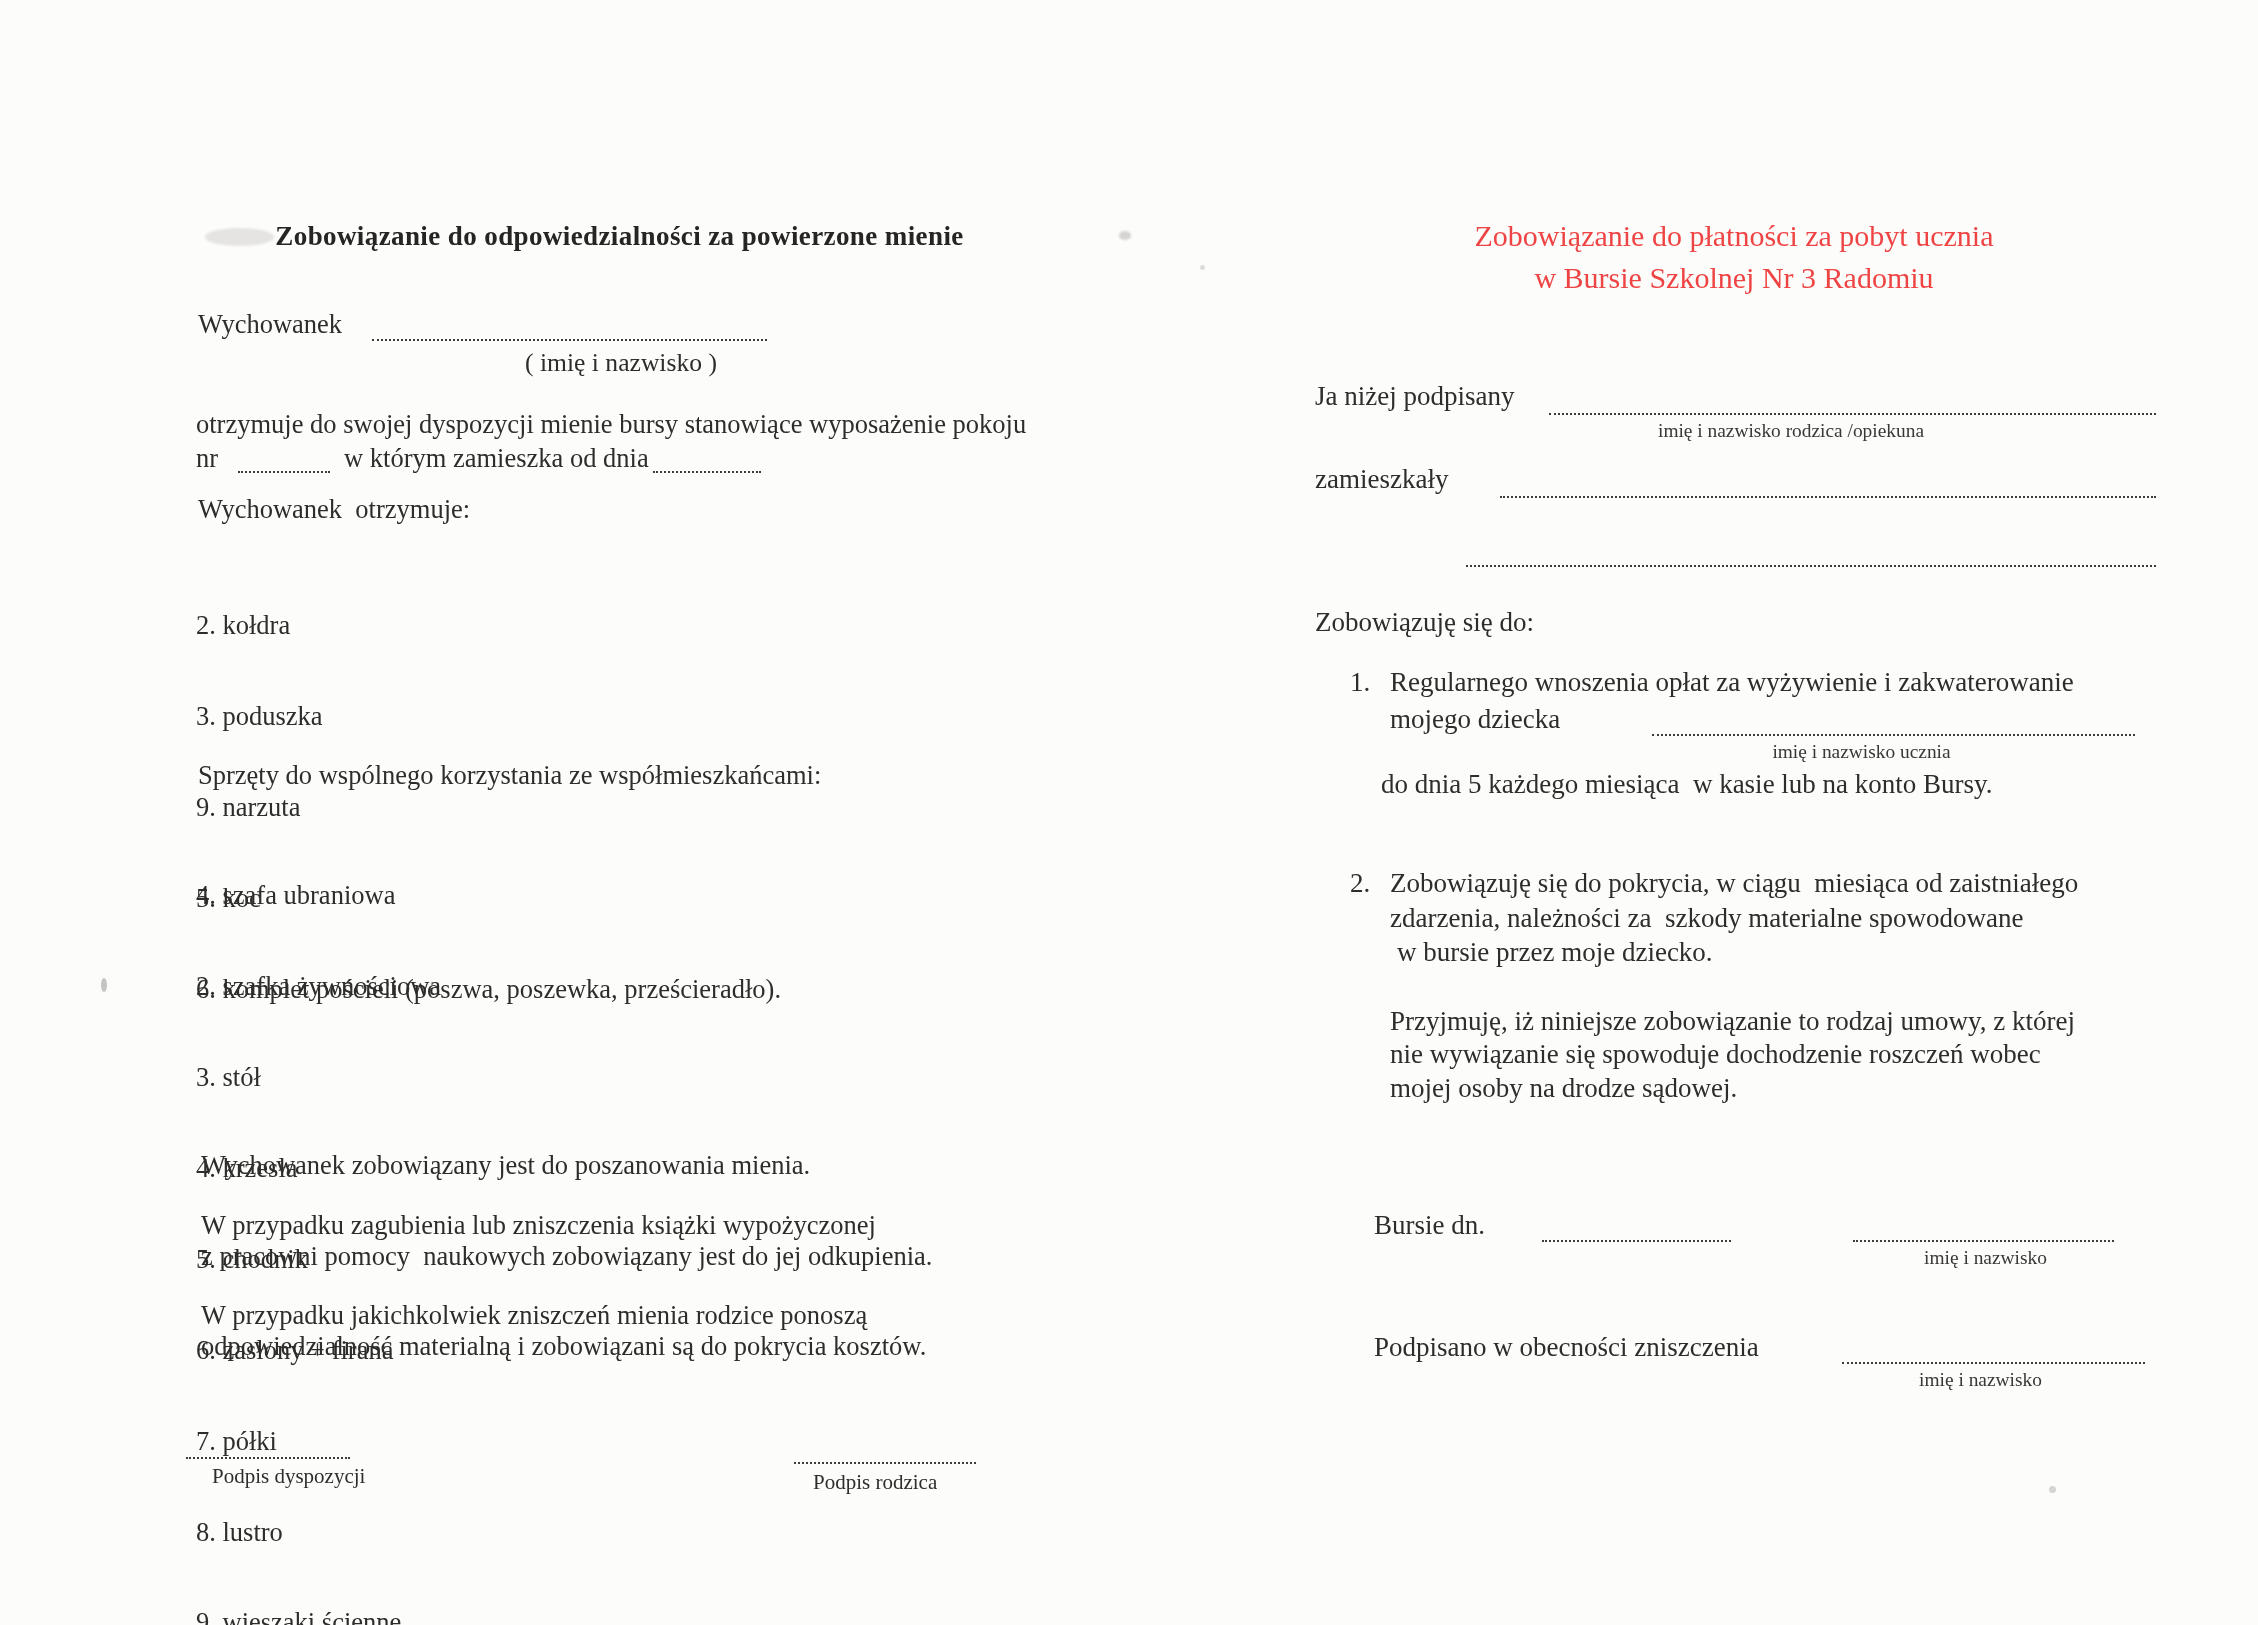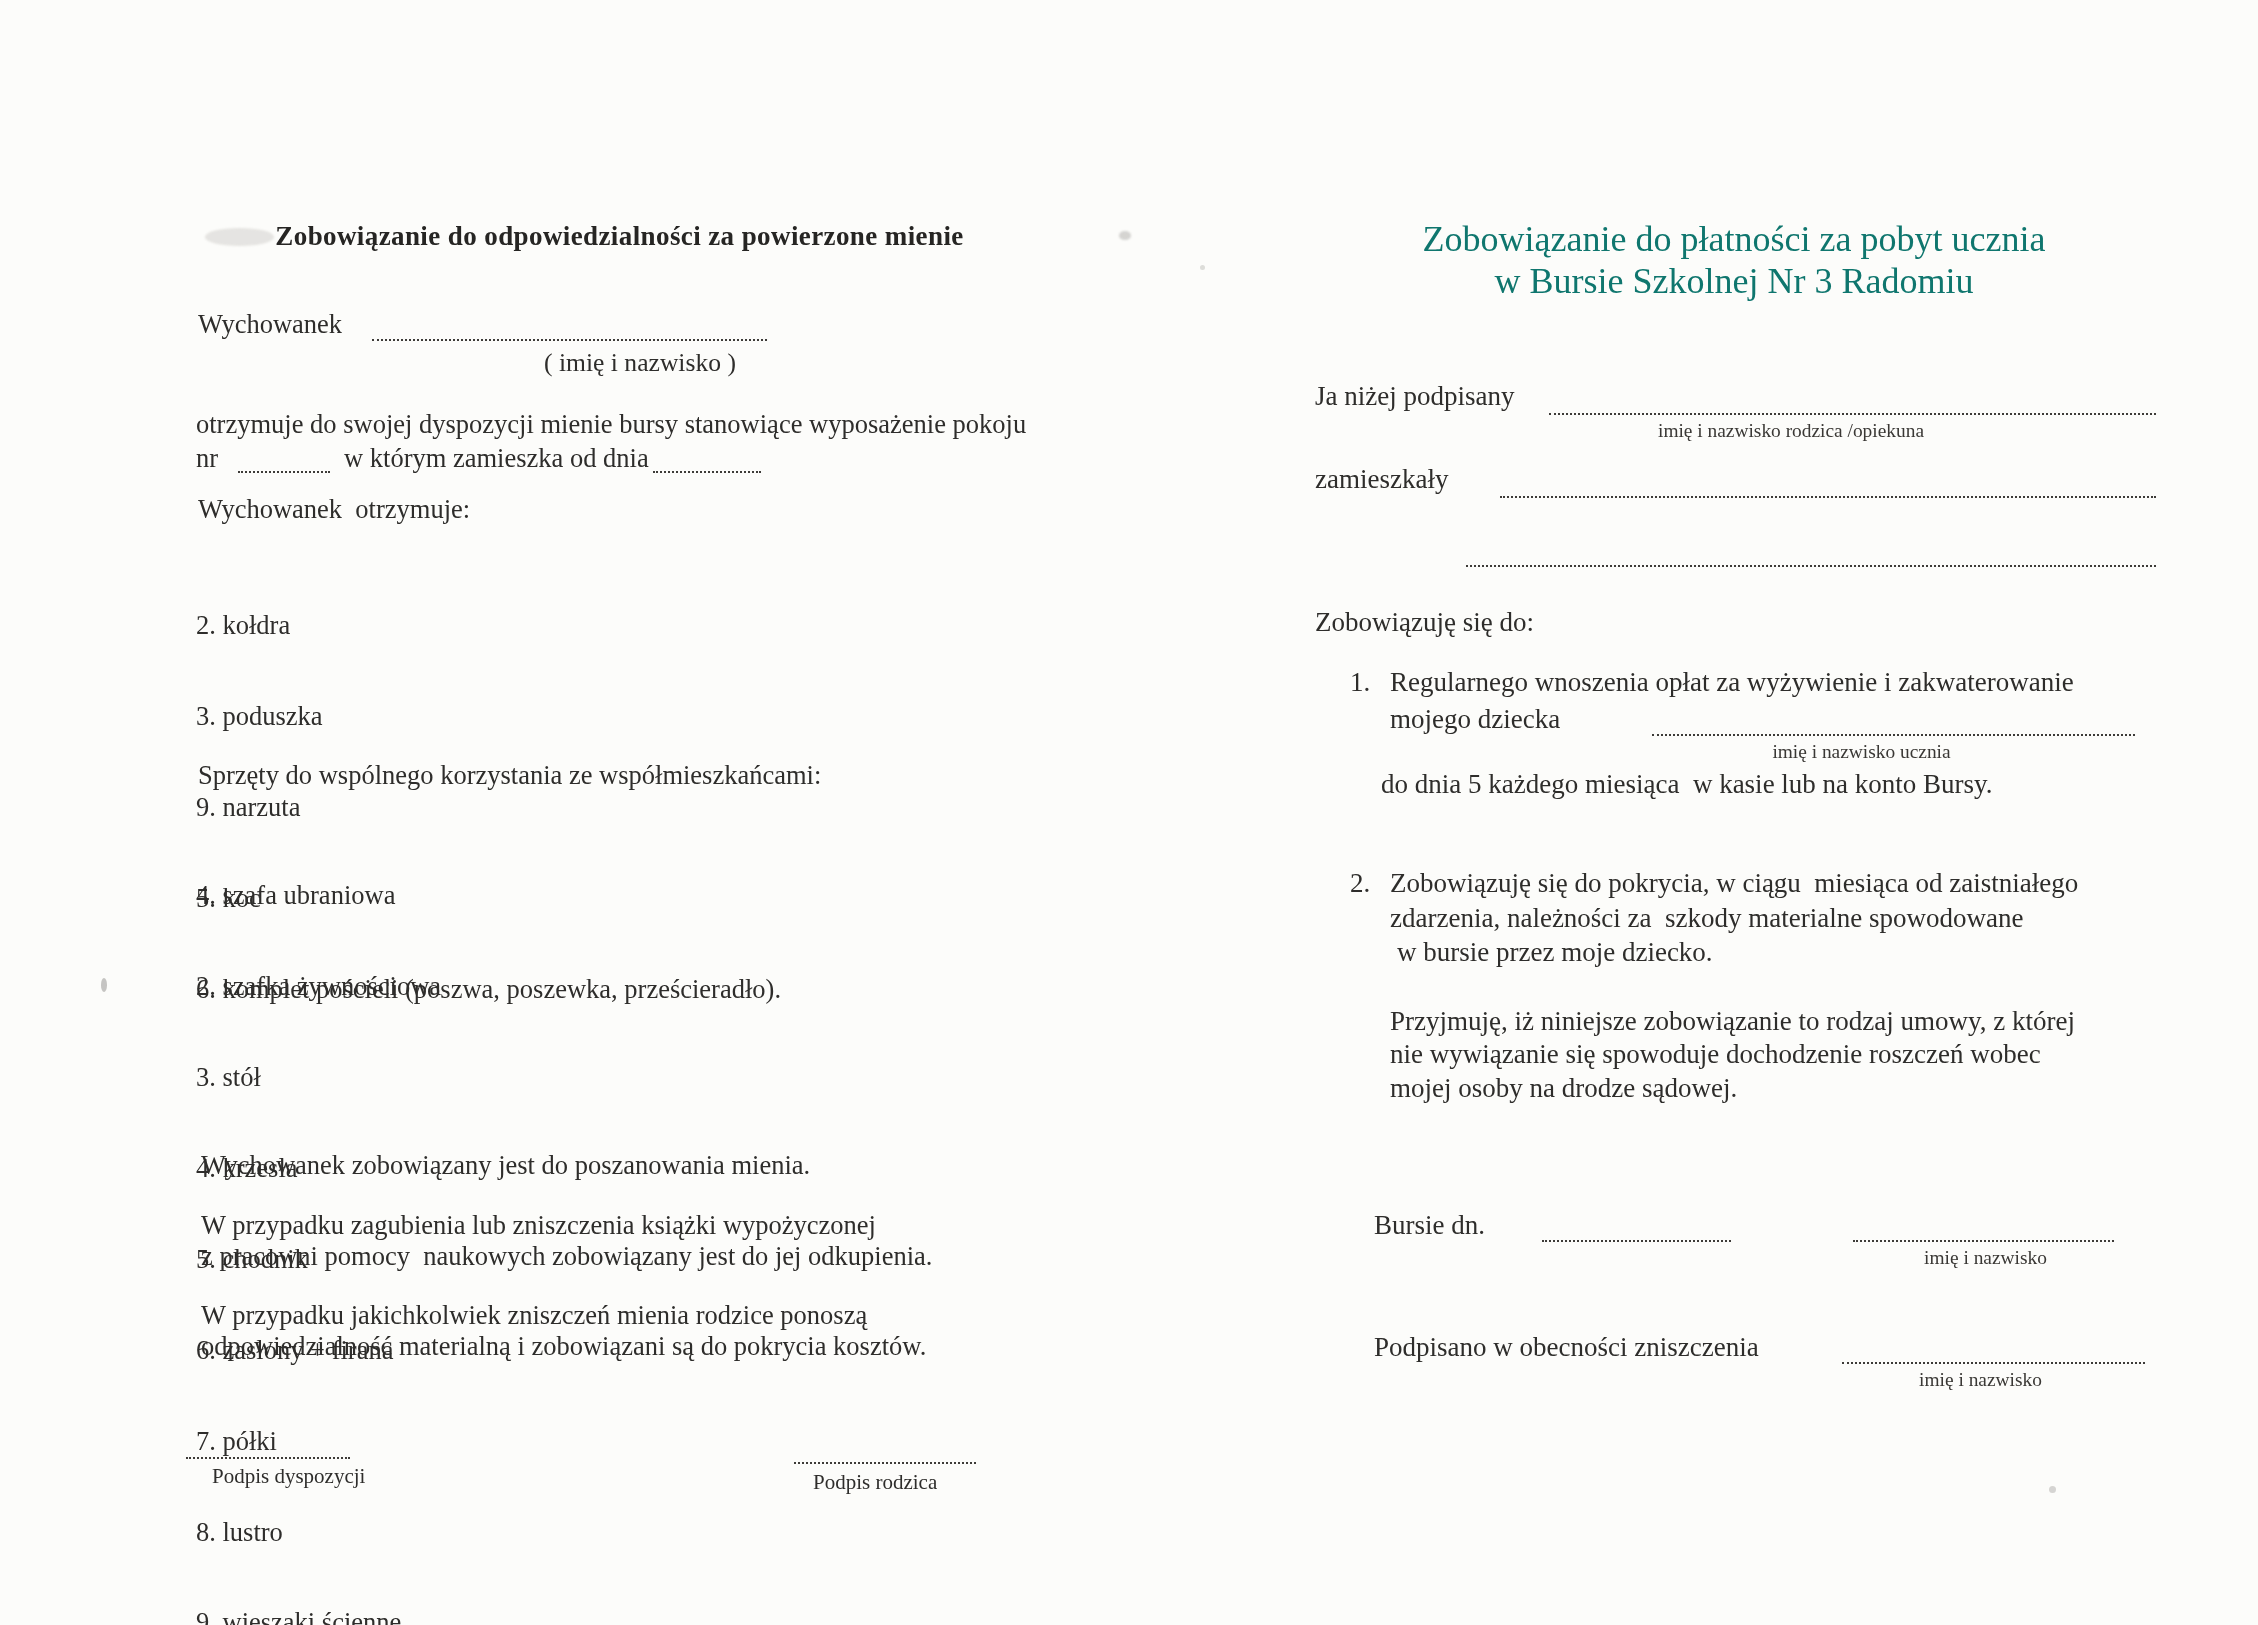--- a/index.html
+++ b/index.html
@@ -8,21 +8,21 @@
     width:2258px;height:1625px;
     background:#fcfcfa;
     font-family:"Liberation Serif","DejaVu Serif",serif;
     color:#2e2d2b;
     overflow:hidden;
   }
   .t{position:absolute;white-space:pre;line-height:1.15;}
   .fs-body-l{font-size:26.5px;}
   .fs-body-r{font-size:27px;}
   .fs-title-l{font-size:27px;font-weight:bold;letter-spacing:0.4px;color:#262523;}
-  .fs-title-r{font-size:36px;color:#0f766e;}
+  .fs-title-r{font-size:30px;color:#ef4444;}
   .fs-hint-l{font-size:25.6px;}
   .fs-hint-r{font-size:19.4px;color:#3a3835;}
   .fs-sig{font-size:21px;}
   .c{text-align:center;}
   .dots{position:absolute;height:0;border-bottom:2.6px dotted #3d3b38;}
   .list .li{line-height:30px;}
   .artifact{position:absolute;border-radius:50%;}
   .a1{left:205px;top:228px;width:69px;height:17.6px;background:rgba(125,122,118,0.18);filter:blur(0.9px);}
   .a2{left:1119px;top:231px;width:12.4px;height:8.8px;background:rgba(110,108,105,0.28);filter:blur(0.9px);}
   .a3{left:101px;top:978px;width:6.2px;height:14px;background:rgba(95,93,90,0.35);filter:blur(0.4px);}
@@ -33,21 +33,21 @@
 <body>
 
 <div class="scan">
 
   <div>
 
     <div class="t fs-title-l c" style="left:196px;top:221px;width:847px;">Zobowiązanie do odpowiedzialności za powierzone mienie</div>
 
     <div class="t fs-body-l" style="left:198px;top:309px;">Wychowanek</div>
     <div class="dots" style="left:372px;top:339px;width:395px;"></div>
-    <div class="t fs-hint-l c" style="left:468px;top:348px;width:344px;">( imię i nazwisko )</div>
+    <div class="t fs-hint-l c" style="left:449px;top:348px;width:344px;">( imię i nazwisko )</div>
 
     <div class="t fs-body-l" style="left:196px;top:409px;">otrzymuje do swojej dyspozycji mienie bursy stanowiące wyposażenie pokoju</div>
     <div class="t fs-body-l" style="left:196px;top:443px;">nr</div>
     <div class="dots" style="left:238px;top:471px;width:92px;"></div>
     <div class="t fs-body-l" style="left:344px;top:443px;">w którym zamieszka od dnia</div>
     <div class="dots" style="left:653px;top:471px;width:108px;"></div>
 
     <div class="t fs-body-l" style="left:198px;top:494px;">Wychowanek  otrzymuje:</div>
     <div class="t fs-body-l list" style="left:196px;top:549px;">
       <div class="li">2. kołdra</div>

